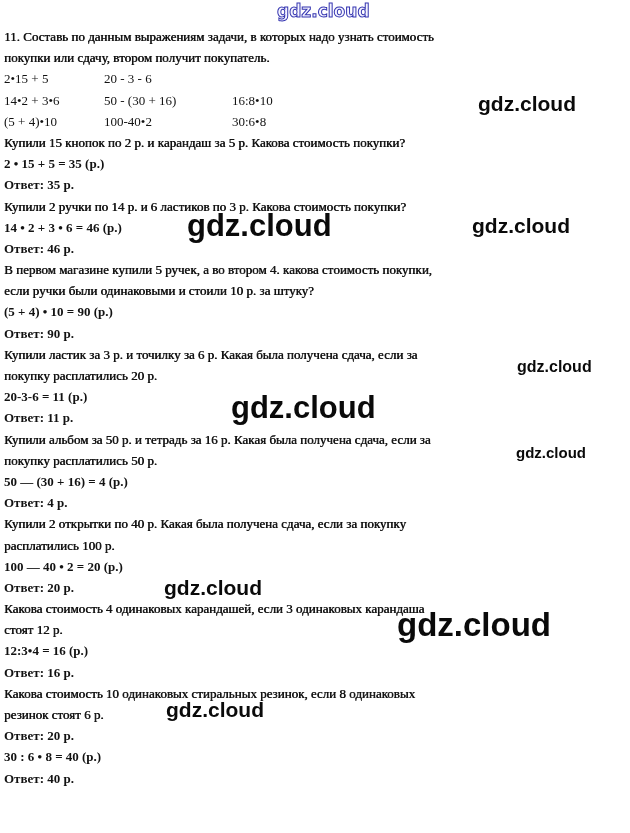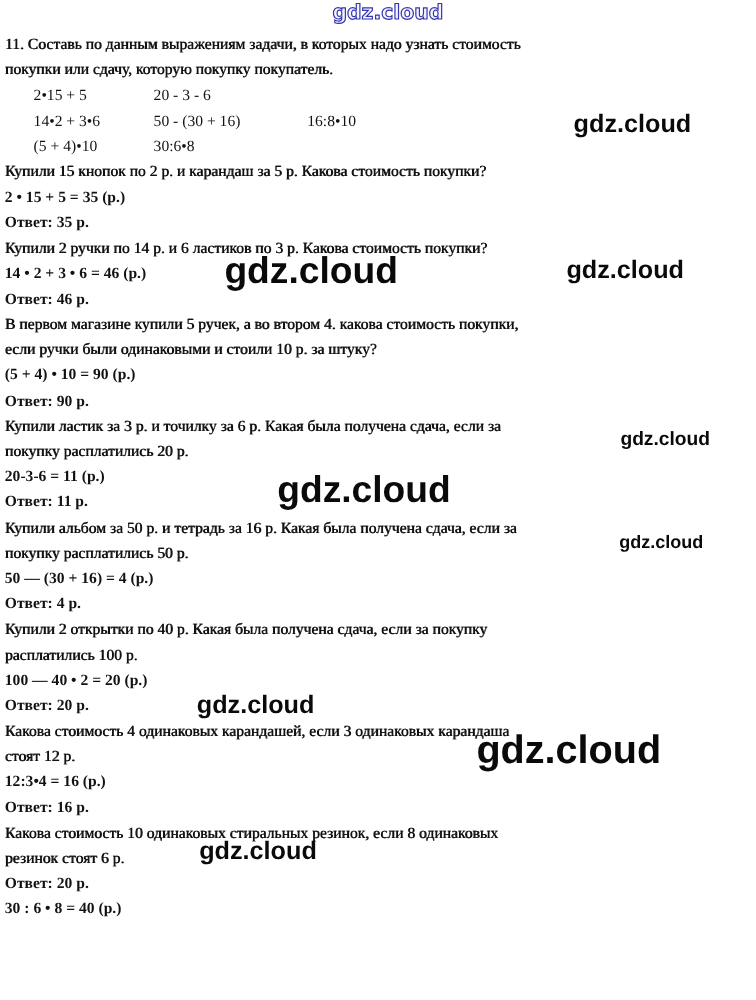--- a/index.html
+++ b/index.html
@@ -22,21 +22,21 @@
   }
   .line { white-space: nowrap; height: 21.2px; }
   .q { text-shadow: 0.5px 0 0 #121212; } 
   .f { font-weight: bold; }
 
   
   .exprs {
     display: grid;
     grid-template-columns: 100px 128px auto;
   }
-  .exprs .cell { white-space: nowrap; margin-left: 24px; }
+  .exprs .cell { white-space: nowrap; }
 
   
   .wm {
     position: absolute;
     font-family: "Liberation Sans", sans-serif;
     font-weight: 600;
     color: #0a0a0a;
     line-height: 1;
     white-space: nowrap;
   }
@@ -68,33 +68,34 @@
   <span class="wm wm-d">gdz.cloud</span>
   <span class="wm wm-e">gdz.cloud</span>
   <span class="wm wm-f">gdz.cloud</span>
   <span class="wm wm-g">gdz.cloud</span>
   <span class="wm wm-h">gdz.cloud</span>
   <span class="wm wm-i">gdz.cloud</span>
 
   <div class="doc">
 
     <div class="line q">11. Составь по данным выражениям задачи, в которых надо узнать стоимость</div>
-    <div class="line q">покупки или сдачу, которую покупку покупатель.</div>
+    <div class="line q">покупки или сдачу, втором получит покупатель.</div>
 
     <div class="line exprs">
       <span class="cell">2•15 + 5</span>
       <span class="cell">20 - 3 - 6</span>
     </div>
     <div class="line exprs">
       <span class="cell">14•2 + 3•6</span>
       <span class="cell">50 - (30 + 16)</span>
       <span class="cell">16:8•10</span>
     </div>
     <div class="line exprs">
       <span class="cell">(5 + 4)•10</span>
+      <span class="cell">100-40•2</span>
       <span class="cell">30:6•8</span>
     </div>
 
     <div class="line q">Купили 15 кнопок по 2 р. и карандаш за 5 р. Какова стоимость покупки?</div>
     <div class="line f">2 • 15 + 5 = 35 (р.)</div>
     <div class="line f">Ответ: 35 р.</div>
 
     <div class="line q">Купили 2 ручки по 14 р. и 6 ластиков по 3 р. Какова стоимость покупки?</div>
     <div class="line f">14 • 2 + 3 • 6 = 46 (р.)</div>
     <div class="line f">Ответ: 46 р.</div>
@@ -122,15 +123,16 @@
     <div class="line q">Какова стоимость 4 одинаковых карандашей, если 3 одинаковых карандаша</div>
     <div class="line q">стоят 12 р.</div>
     <div class="line f">12:3•4 = 16 (р.)</div>
     <div class="line f">Ответ: 16 р.</div>
 
     <div class="line q">Какова стоимость 10 одинаковых стиральных резинок, если 8 одинаковых</div>
     <div class="line q">резинок стоят 6 р.</div>
     <div class="line f">Ответ: 20 р.</div>
 
     <div class="line f">30 : 6 • 8 = 40 (р.)</div>
+    <div class="line f">Ответ: 40 р.</div>
 
   </div>
 </div>
 
 </body></html>

